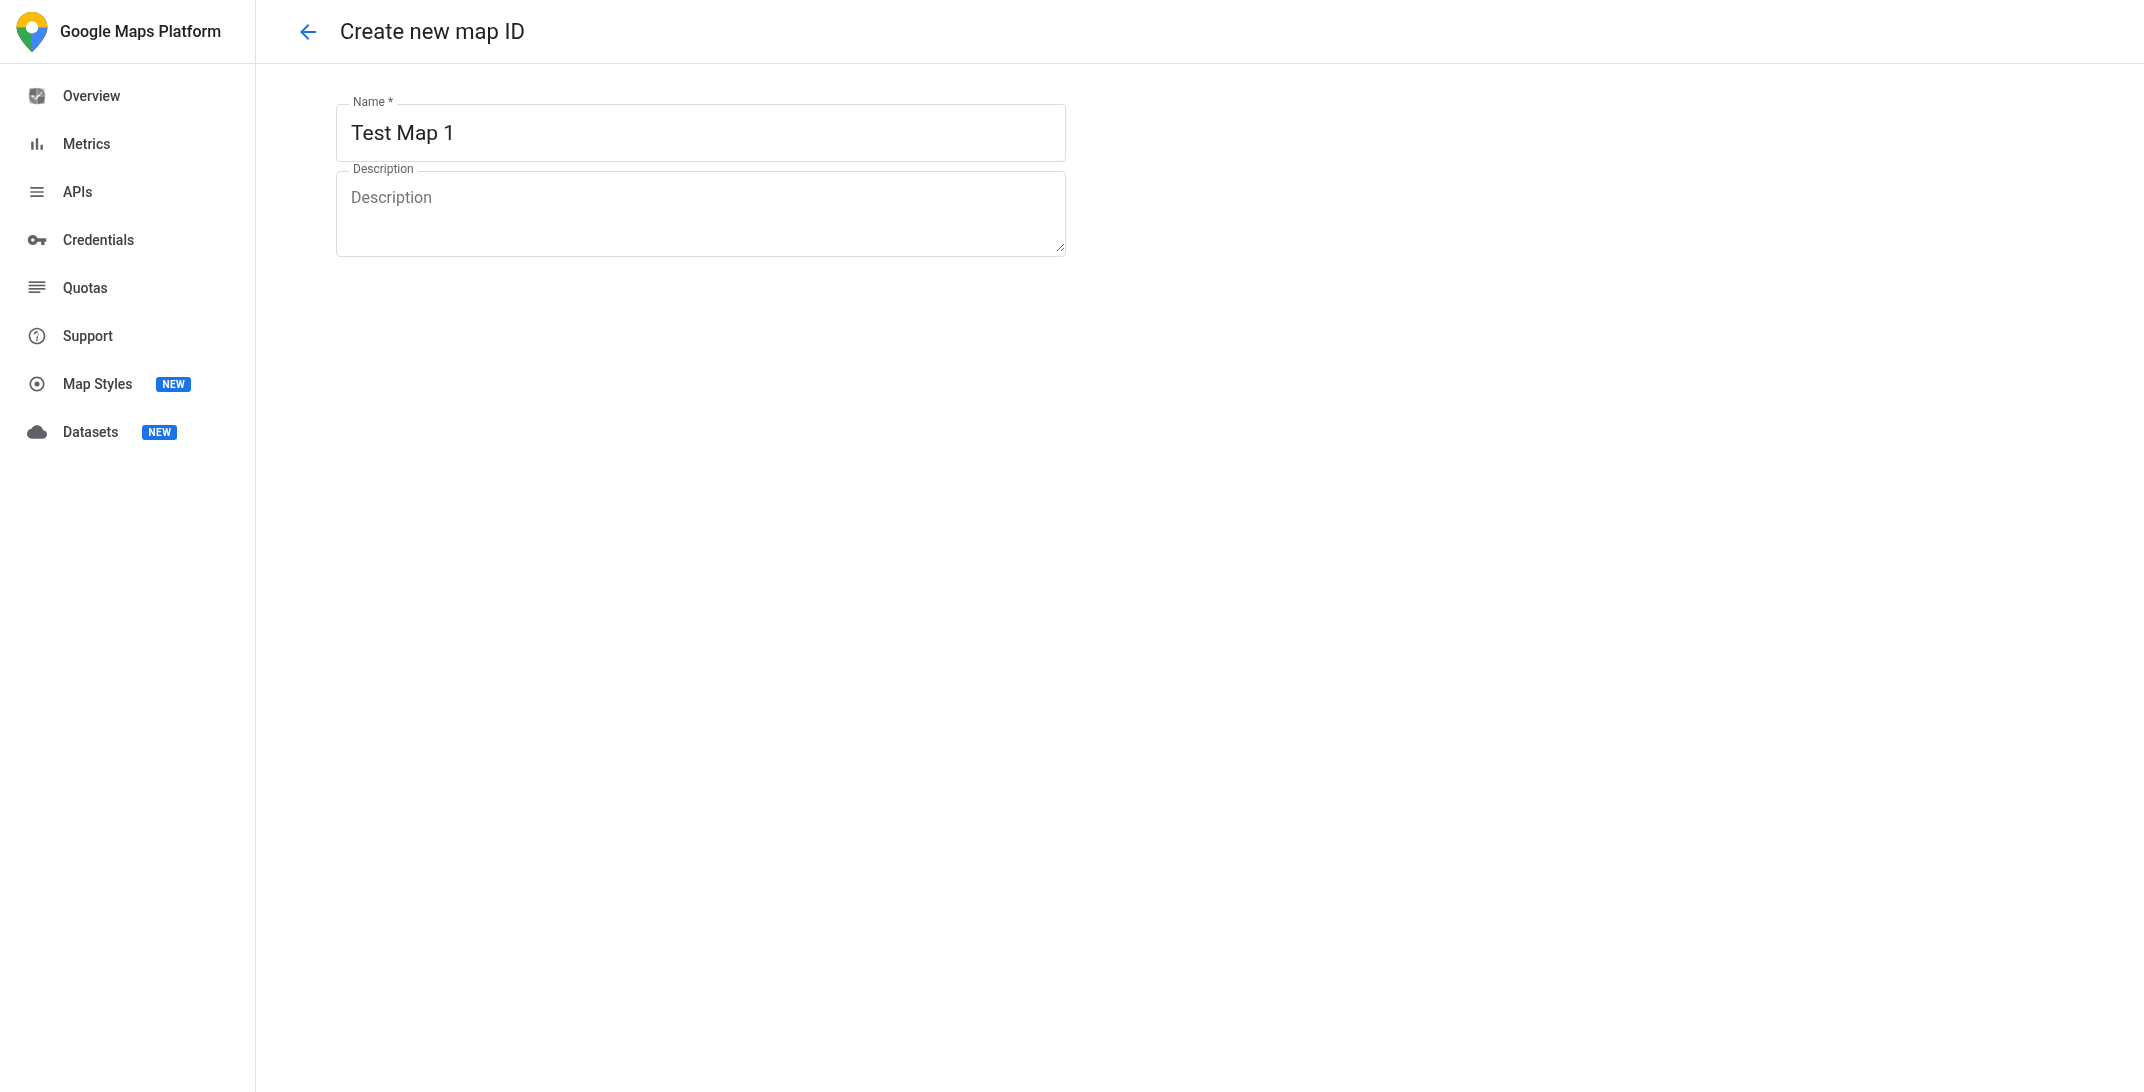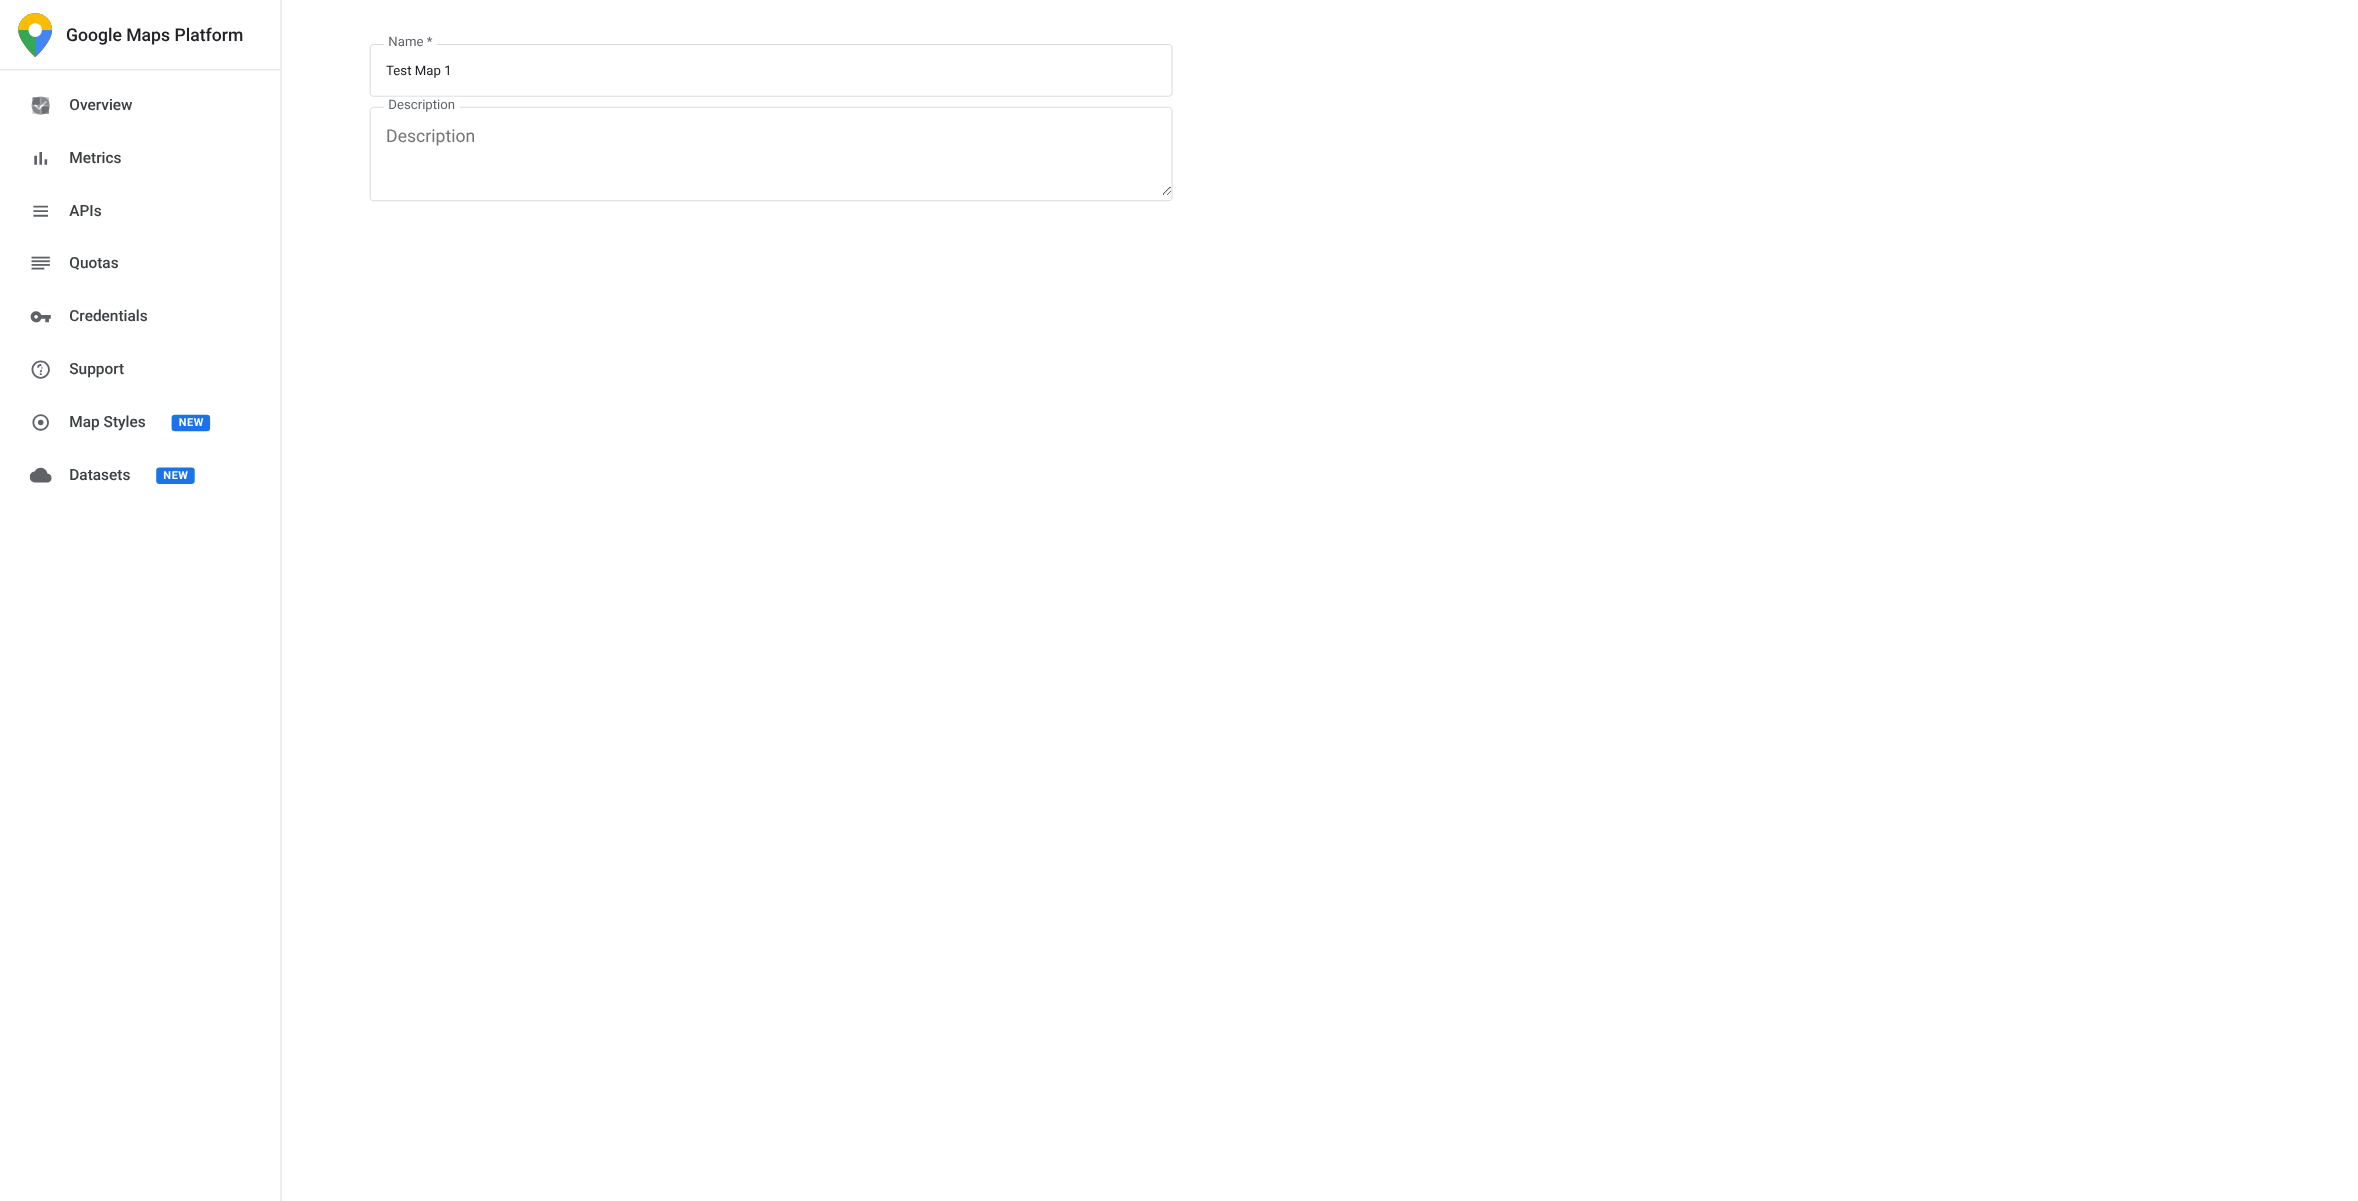--- a/index.html
+++ b/index.html
@@ -167,21 +167,21 @@
       background: #fff;
       padding: 0 4px;
       font-size: 12px;
       color: #5f6368;
       font-weight: 400;
     }
 
     .field-input {
       width: 100%;
       padding: 16px 14px;
-      font-size: 12px;
+      font-size: 21px;
       color: #202124;
       border: none;
       outline: none;
       background: transparent;
       font-family: inherit;
     }
 
     .field-textarea {
       width: 100%;
       padding: 16px 14px;
@@ -288,41 +288,41 @@
         <svg width="20" height="20" viewBox="0 0 24 24" fill="#5f6368">
             <path d="M4 6h16v2H4zm0 5h16v2H4zm0 5h16v2H4z"></path>
           </svg>
       </span>
       <span class="nav-label">APIs</span>
     </div>
 
     <div class="nav-item">
       <span class="nav-icon">
         <svg width="20" height="20" viewBox="0 0 24 24" fill="#5f6368">
+            <path d="M12.65 10C11.83 7.67 9.61 6 7 6c-3.31 0-6 2.69-6 6s2.69 6 6 6c2.61 0 4.83-1.67 5.65-4H17v4h4v-4h2v-4H12.65zM7 14c-1.1 0-2-.9-2-2s.9-2 2-2 2 .9 2 2-.9 2-2 2z"></path>
+          </svg>
+      </span>
+      <span class="nav-label">Credentials</span>
+    </div>
+
+    <div class="nav-item">
+      <span class="nav-icon">
+        <svg width="20" height="20" viewBox="0 0 24 24" fill="#5f6368">
             <rect x="2" y="4" width="20" height="2"></rect>
             <rect x="2" y="8" width="20" height="2"></rect>
             <rect x="2" y="12" width="20" height="2"></rect>
             <rect x="2" y="16" width="14" height="2"></rect>
           </svg>
       </span>
       <span class="nav-label">Quotas</span>
     </div>
 
     <div class="nav-item">
       <span class="nav-icon">
         <svg width="20" height="20" viewBox="0 0 24 24" fill="#5f6368">
-            <path d="M12.65 10C11.83 7.67 9.61 6 7 6c-3.31 0-6 2.69-6 6s2.69 6 6 6c2.61 0 4.83-1.67 5.65-4H17v4h4v-4h2v-4H12.65zM7 14c-1.1 0-2-.9-2-2s.9-2 2-2 2 .9 2 2-.9 2-2 2z"></path>
-          </svg>
-      </span>
-      <span class="nav-label">Credentials</span>
-    </div>
-
-    <div class="nav-item">
-      <span class="nav-icon">
-        <svg width="20" height="20" viewBox="0 0 24 24" fill="#5f6368">
             <path d="M12 2C6.48 2 2 6.48 2 12s4.48 10 10 10 10-4.48 10-10S17.52 2 12 2zm0 18c-4.41 0-8-3.59-8-8s3.59-8 8-8 8 3.59 8 8-3.59 8-8 8zm-1-4h2v2h-2zm1.61-9.96c-2.06-.3-3.88.97-4.43 2.79-.18.58.26 1.17.87 1.17h.2c.41 0 .74-.29.88-.67.32-.89 1.27-1.5 2.3-1.28.95.2 1.65 1.13 1.57 2.1-.1 1.34-1.62 1.63-2.45 2.88 0 .01-.01.01-.01.02-.01.02-.02.03-.03.05-.09.15-.18.32-.25.5-.01.03-.03.05-.04.08-.01.02-.01.04-.02.07-.12.34-.2.75-.2 1.25h2c0-.42.11-.77.28-1.07.»02-.03.03-.06.05-.09.08-.14.18-.27.28-.39.01-.01.02-.03.03-.04.1-.12.21-.23.33-.34.96-.91 2.26-1.35 2.5-3.23.22-1.77-.95-3.4-2.62-3.65z"></path>
           </svg>
       </span>
       <span class="nav-label">Support</span>
     </div>
 
 
 
     <div class="nav-item">
       <span class="nav-icon">
@@ -341,20 +341,28 @@
             <path d="M19.35 10.04C18.67 6.59 15.64 4 12 4 9.11 4 6.6 5.64 5.35 8.04 2.34 8.36 0 10.91 0 14c0 3.31 2.69 6 6 6h13c2.76 0 5-2.24 5-5 0-2.64-2.05-4.78-4.65-4.96z"></path>
           </svg>
       </span>
       <span class="nav-label">Datasets</span>
       <span class="new-badge">NEW</span>
     </div>
   </nav>
 </aside>
 
 <main class="main">
+  <header class="main-header">
+    <div class="back-button">
+      <svg width="24" height="24" viewBox="0 0 24 24" fill="#1a73e8">
+        <path d="M20 11H7.83l5.59-5.59L12 4l-8 8 8 8 1.41-1.41L7.83 13H20v-2z"></path>
+      </svg>
+    </div>
+    <h1 class="page-title">Create new map ID</h1>
+  </header>
 
   <div class="main-content">
 
     <div class="form-group form-max-width">
       <div class="field-container">
         <label class="field-label">Name *</label>
         <input type="text" class="field-input" value="Test Map 1" style="">
       </div>
     </div>
 

